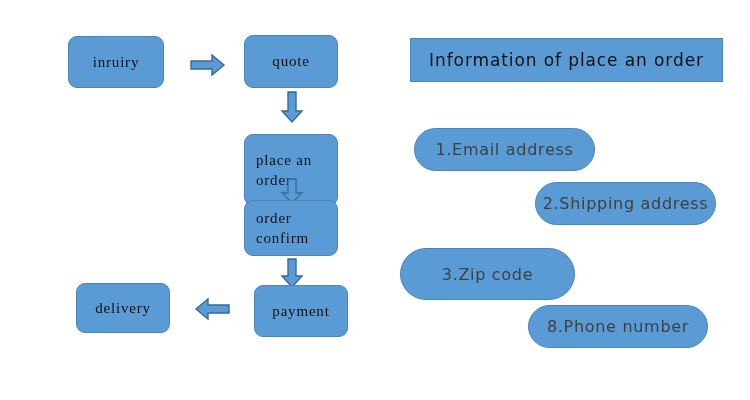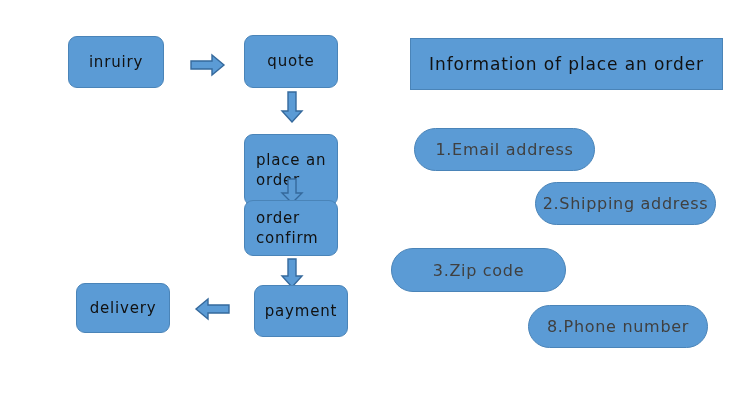--- a/index.html
+++ b/index.html
@@ -25,20 +25,21 @@
     border-radius: 9px;
     display: flex;
     align-items: center;
     justify-content: center;
     text-align: center;
     color: #111111;
     font-size: 15px;
     letter-spacing: 0.8px;
     line-height: 1.35;
     padding: 12px 6px;
+    font-family: Liberation Serif, serif;
   }
   .node.two-line {
     text-align: left;
     justify-content: flex-start;
     padding-left: 11px;
   }
 
   
   .banner {
     position: absolute;
@@ -126,33 +127,33 @@
   <div class="arrow" style="left:192px; top:297px; width:38px; height:24px;">
     <svg width="38" height="24" viewBox="0 0 38 24">
       <polygon points="37,8 16,8 16,2 4,12 16,22 16,16 37,16" fill="#5b9bd5" stroke="#35699c" stroke-width="1.4" stroke-linejoin="miter"></polygon>
     </svg>
   </div>
 
   <div class="node" style="left:76px; top:283px; width:94px; height:50px;">
     <span>delivery</span>
   </div>
 
-  <div class="banner" style="left:410px; top:38px; width:313px; height:52px;">
+  <div class="banner" style="left:410px; top:38px; width:313px; height:44px;">
     <span>Information of place an order</span>
   </div>
 
   <div class="pill" style="left:414px; top:128px; width:181px; height:43px;">
     <span>1.Email address</span>
   </div>
 
   <div class="pill" style="left:535px; top:182px; width:181px; height:43px;">
     <span>2.Shipping address</span>
   </div>
 
-  <div class="pill" style="left:391px; top:248px; width:175px; height:44px;">
+  <div class="pill" style="left:400px; top:248px; width:175px; height:52px;">
     <span>3.Zip code</span>
   </div>
 
   <div class="pill" style="left:528px; top:305px; width:180px; height:43px;">
     <span>8.Phone number</span>
   </div>
 
 </div>
 
 </body></html>

